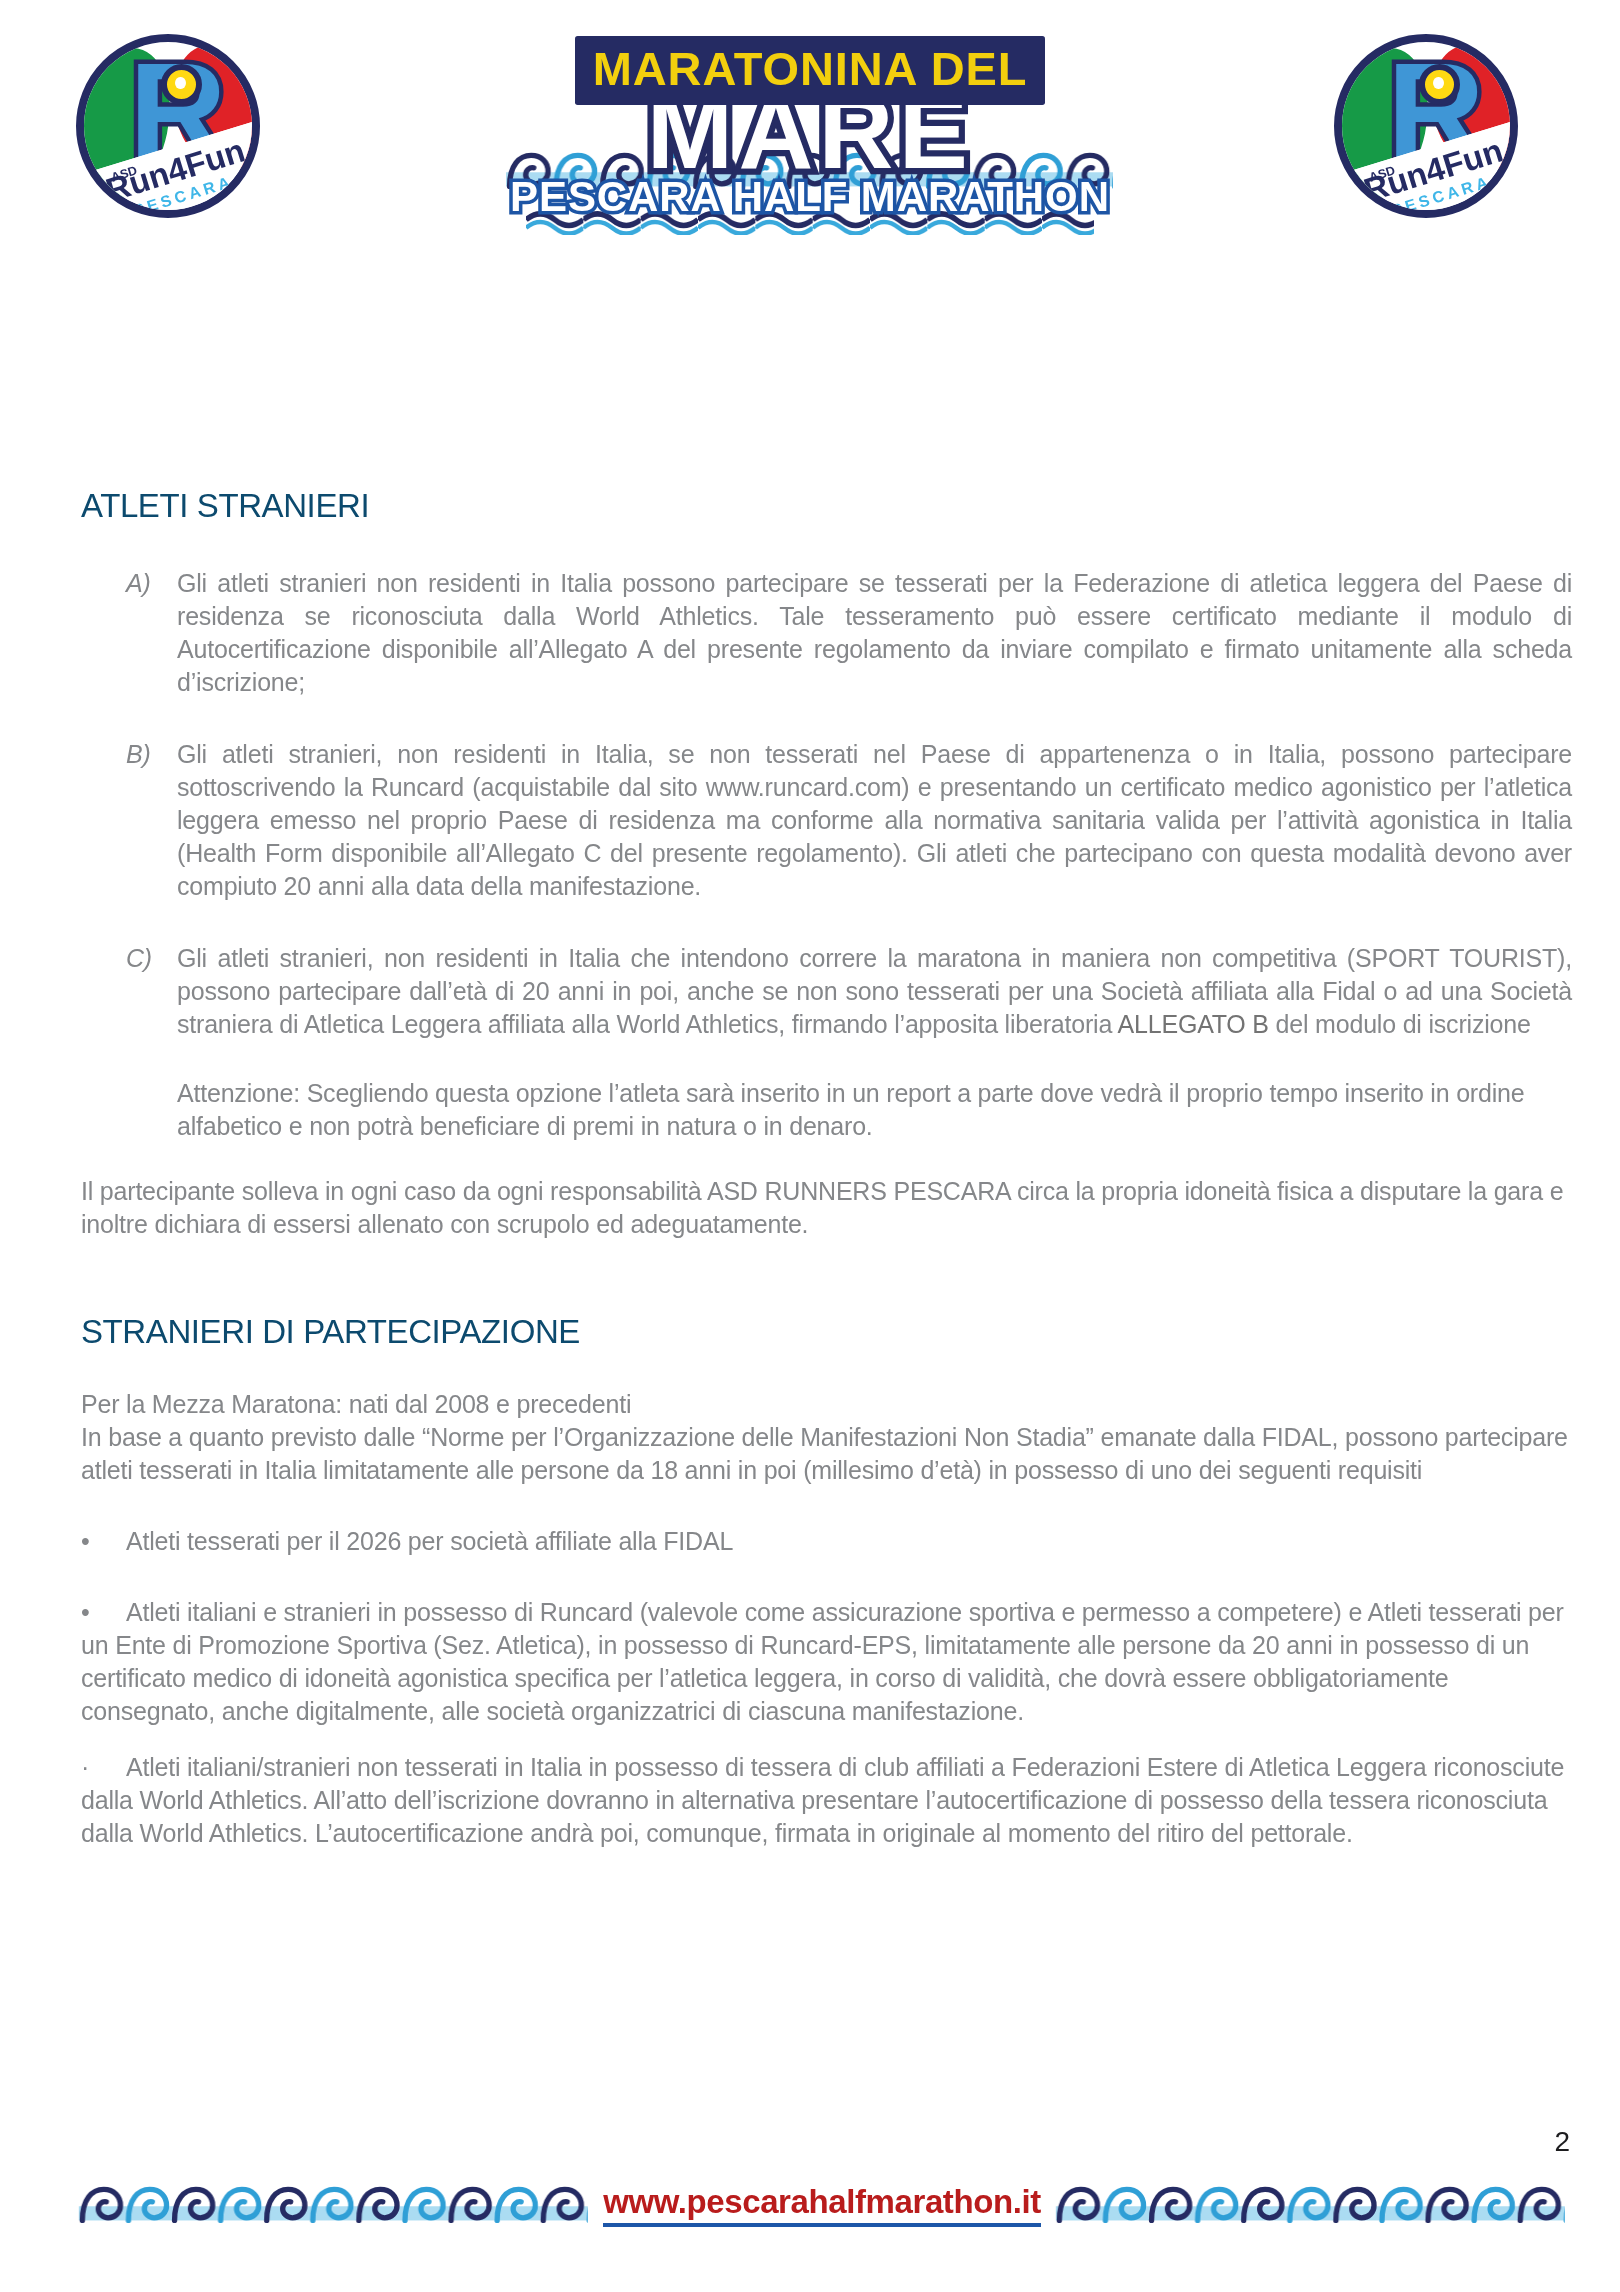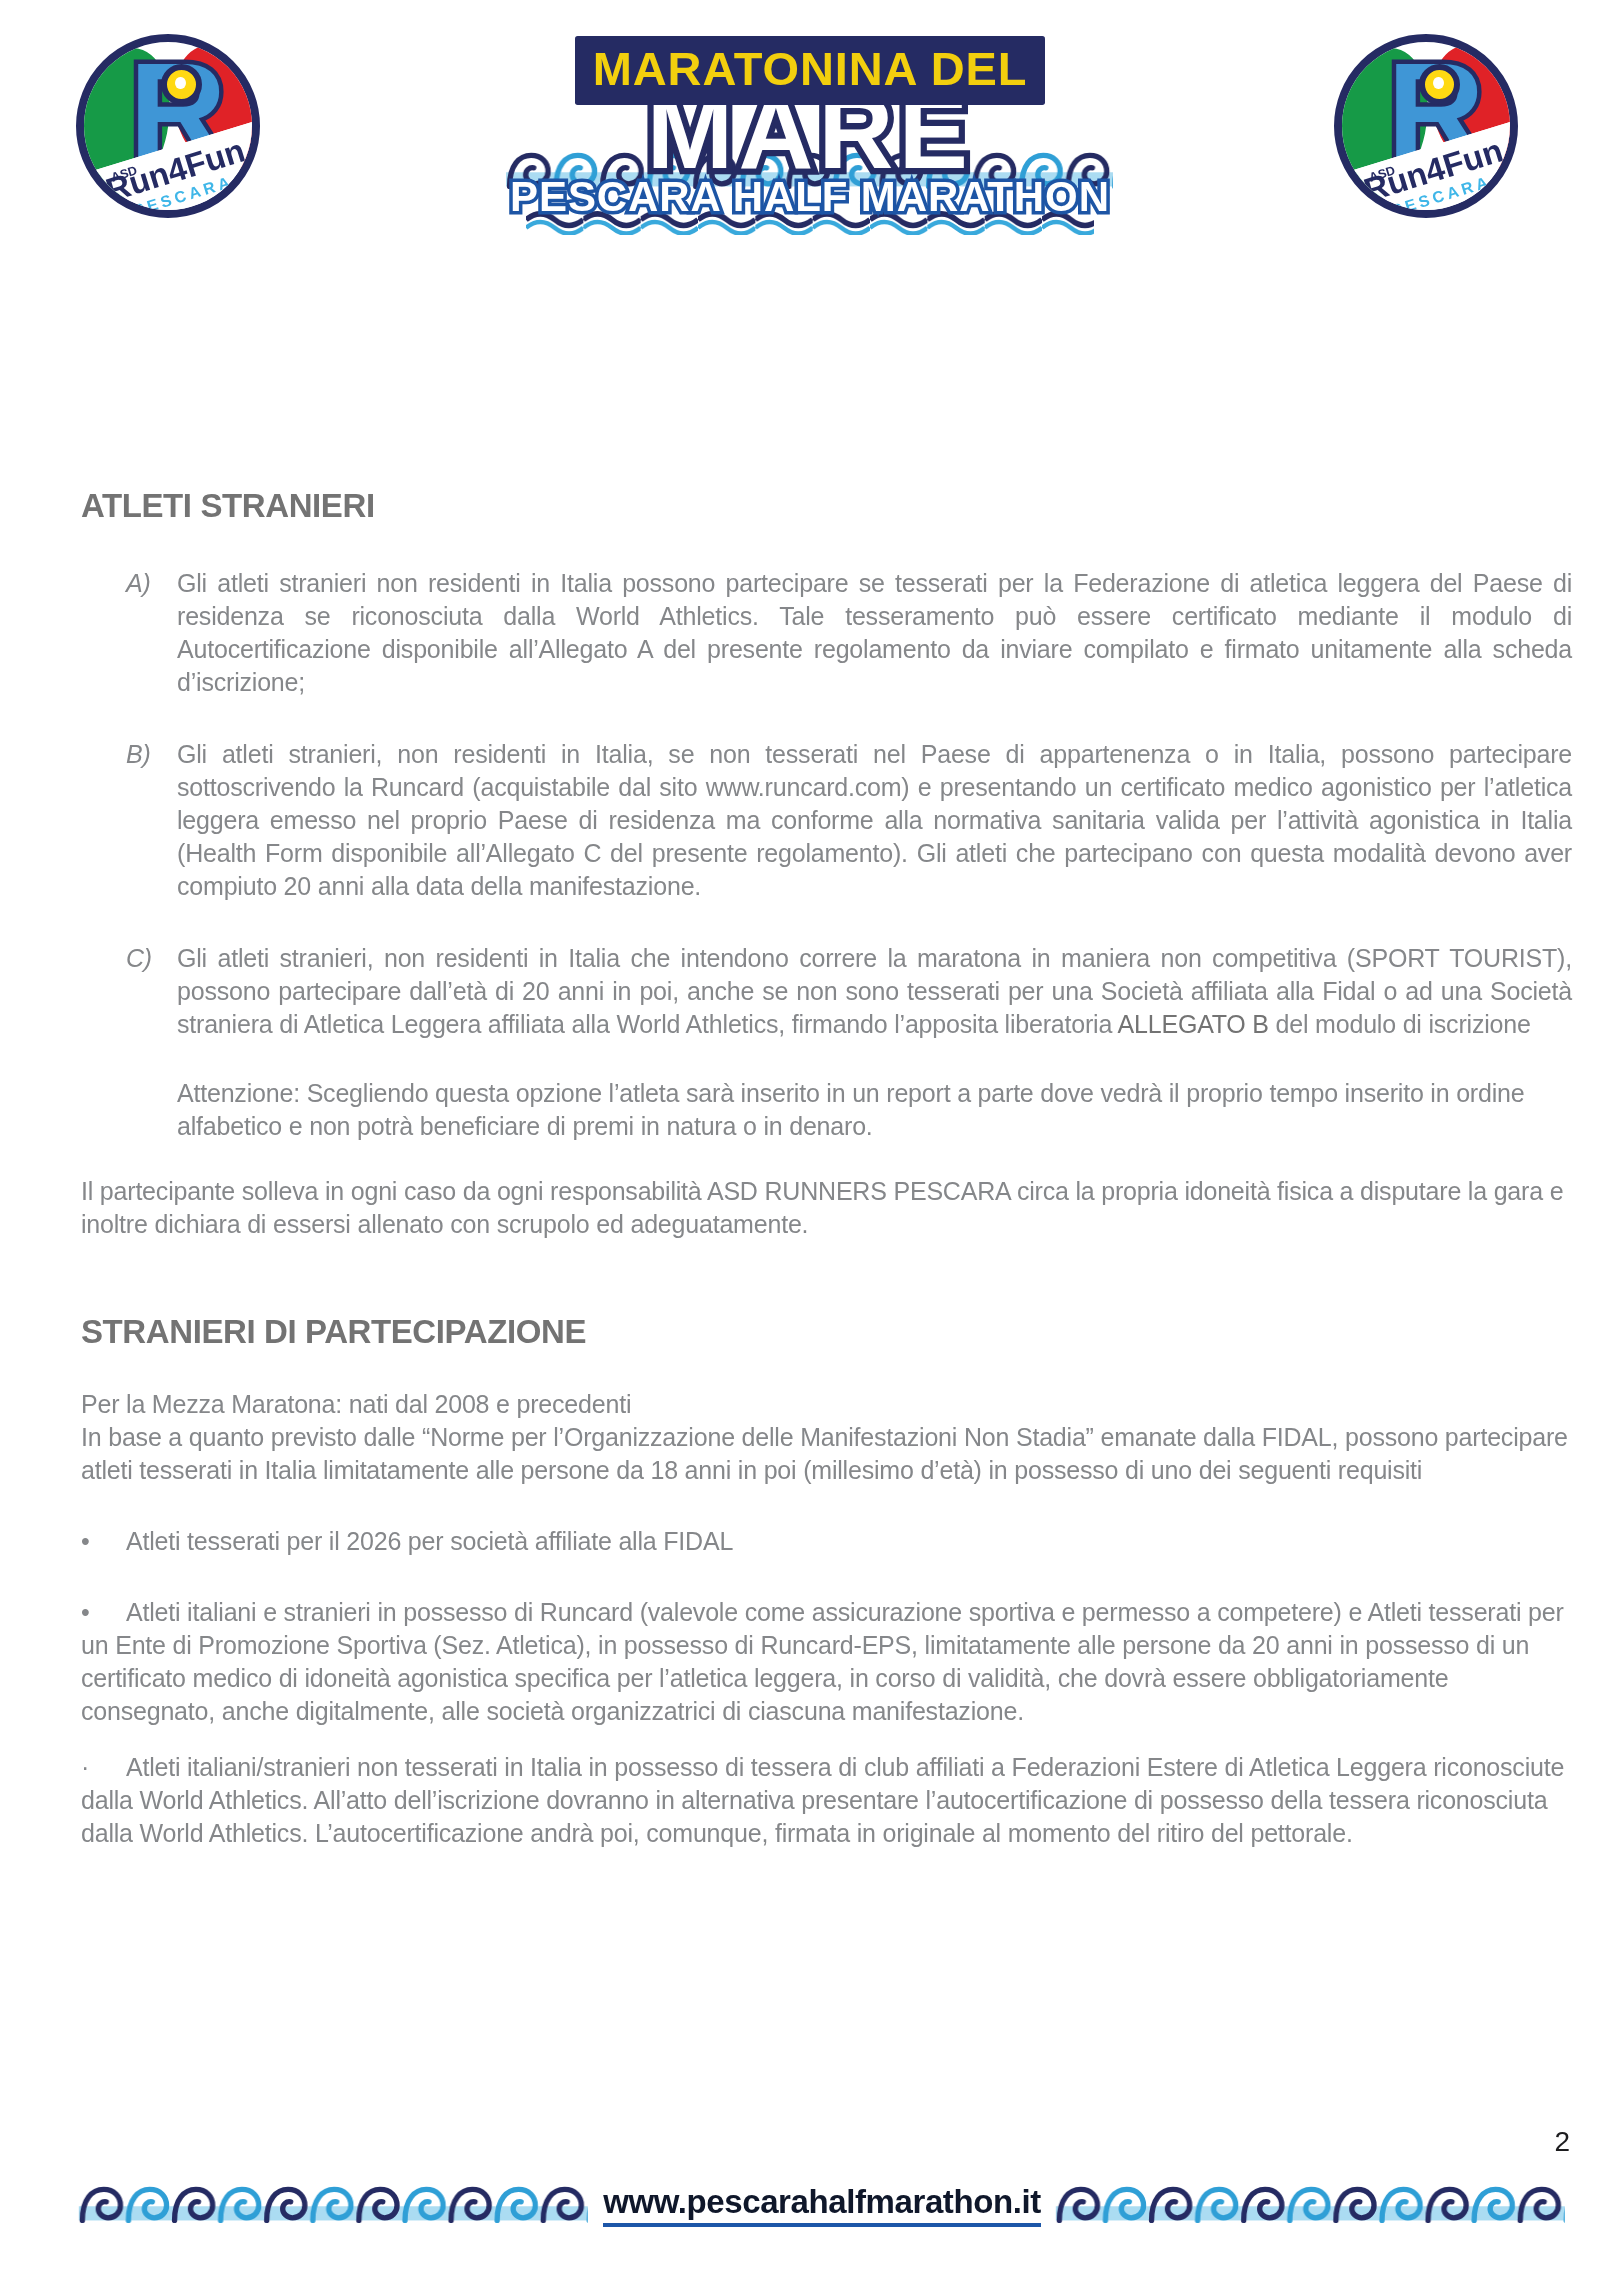--- a/index.html
+++ b/index.html
@@ -23,40 +23,40 @@
   .r4f .band .pc{color:#3fb6e8;font-size:16px;font-weight:bold;letter-spacing:3.6px;line-height:19px;}
   .r4f .asd{position:absolute;left:27px;top:125px;color:#252b63;font-size:12.5px;font-weight:bold;transform:rotate(-17deg);z-index:5;}
   .mlogo{position:absolute;left:50%;top:36px;transform:translateX(-50%);width:618px;height:195px;text-align:center;}
   .mlogo .m1{position:relative;z-index:3;display:inline-block;background:#252b63;color:#f2cf0e;font-size:47px;font-weight:800;letter-spacing:0.9px;padding:5.4px 18px 9px;border-radius:2.7px;}
   .mlogo .m2svg{position:relative;z-index:2;display:block;margin:-25px auto 0;}
   .mlogo .mband{position:absolute;left:5.4px;right:5.4px;top:115px;height:39px;z-index:1;}
   .mlogo .m3svg{position:absolute;left:0;right:0;top:134px;z-index:4;}
   .mlogo .mband2{position:absolute;left:25px;right:25px;top:172px;height:27px;z-index:0;}
   
   .content{margin:0 48px 0 81px;color:#85878a;font-size:25px;line-height:33px;letter-spacing:-0.2px;}
-  .sec-head{color:#737373;font-size:33px;line-height:36px;font-weight:bold;letter-spacing:-0.4px;}
+  .sec-head{color:#0c4a6e;font-size:33px;line-height:36px;font-weight:normal;letter-spacing:-0.4px;}
   .head-atleti{margin-top:255px;}
   .list{margin-top:43px;}
   .item{position:relative;padding-left:96px;text-align:justify;margin-top:39px;}
   .item:first-child{margin-top:0;}
   .item .mk{position:absolute;left:45px;top:0;font-style:italic;}
   .allegato{color:#737373;font-weight:normal;}
   .attn{margin-top:36px;padding-left:96px;}
   .disc{margin-top:32px;}
   .head-req{margin-top:73px;}
   .req-l1{margin-top:38px;}
   .b1{margin-top:38px;}
   .b2{margin-top:38px;}
   .b3{margin-top:23px;}
   .bmk{display:inline-block;width:45px;}
   
   .page-num{position:absolute;top:2126px;right:50px;font-size:28px;color:#1d1d1f;}
   .footer{position:absolute;left:76px;right:52px;top:2183px;display:flex;align-items:center;gap:12.5px;}
   .wseg{flex:1;height:39px;min-width:0;}
-  .site{color:#0f172a;font-weight:bold;font-size:33px;letter-spacing:-0.4px;text-decoration:none;border-bottom:4.5px solid #1c56a8;padding-bottom:1.8px;white-space:nowrap;}
+  .site{color:#b91c1c;font-weight:bold;font-size:33px;letter-spacing:-0.4px;text-decoration:none;border-bottom:4.5px solid #1c56a8;padding-bottom:1.8px;white-space:nowrap;}
 </style>
 </head>
 <body>
 
 <svg width="0" height="0" style="position:absolute" aria-hidden="true">
   <defs>
     <pattern id="wavePat" patternUnits="userSpaceOnUse" width="104" height="44">
       <rect x="0" y="24" width="104" height="16" fill="#abdcf2"></rect>
       <path d="M4,40 C4,16 15,5 28,5 C40,5 47,13 47,23 C47,31 41,37 33,37 C27,37 22,32 22,27 C22,22 26,18 31,19" fill="none" stroke="#252b63" stroke-width="6" stroke-linecap="round"></path>
       <path d="M56,40 C56,16 67,5 80,5 C92,5 99,13 99,23 C99,31 93,37 85,37 C79,37 74,32 74,27 C74,22 78,18 83,19" fill="none" stroke="#2f9fd6" stroke-width="6" stroke-linecap="round"></path>

